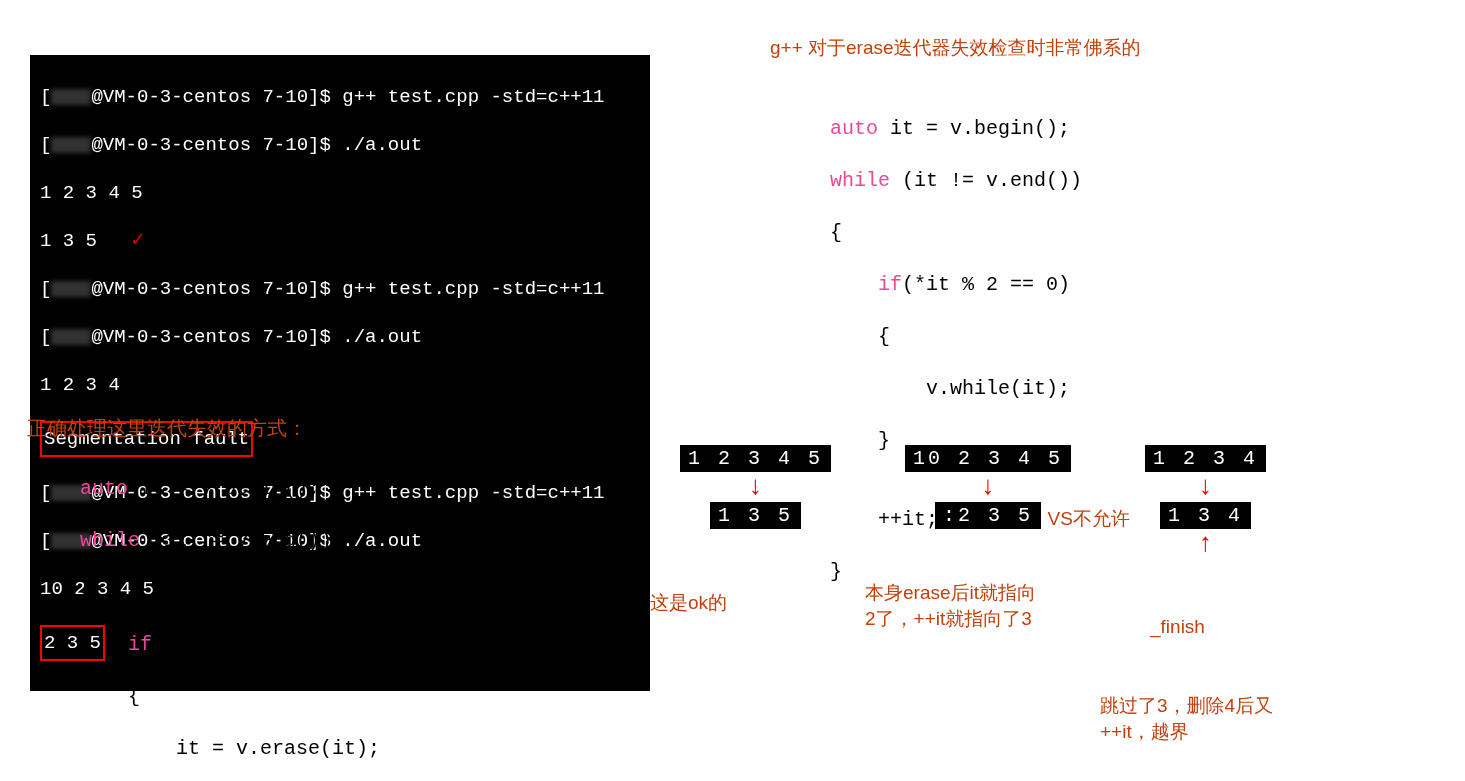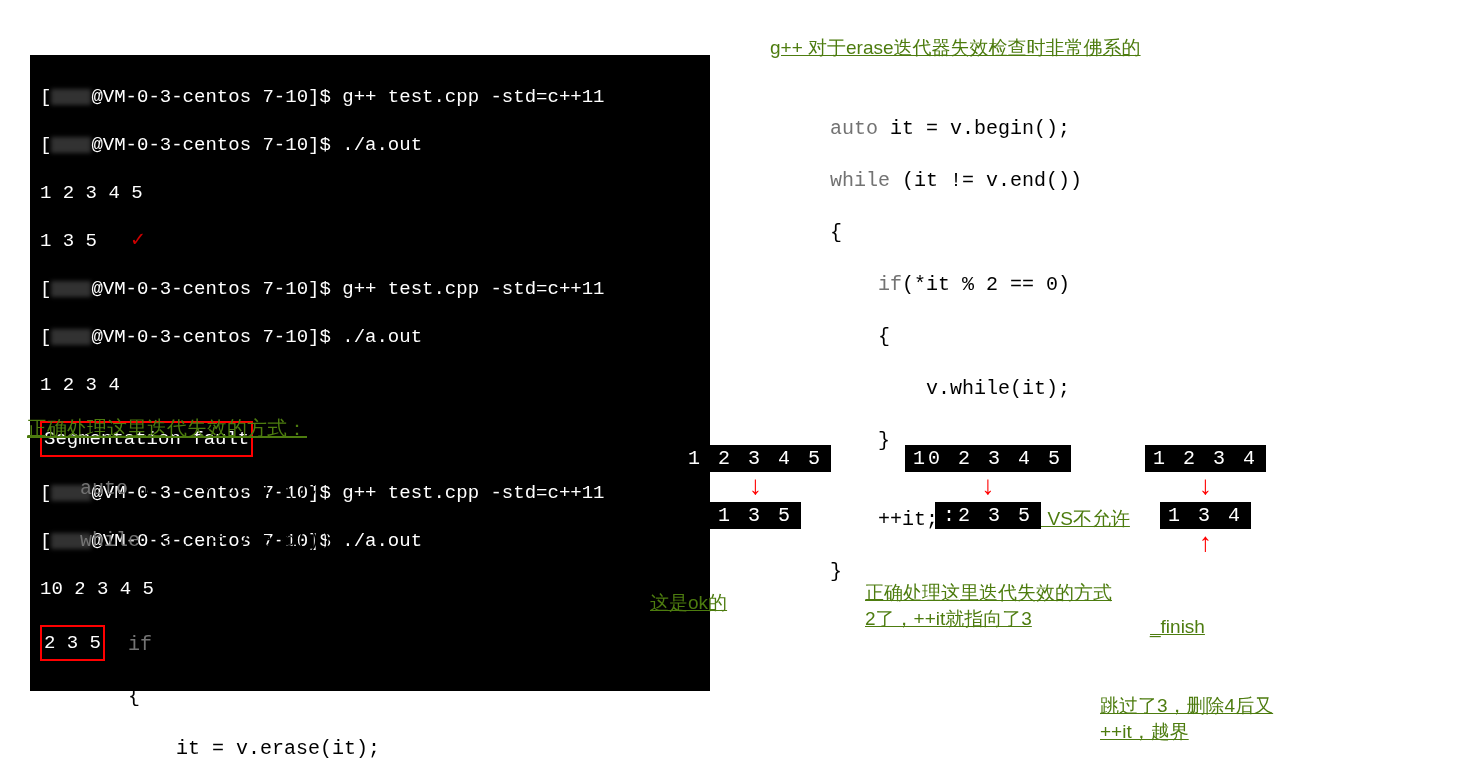--- a/index.html
+++ b/index.html
@@ -30,22 +30,22 @@
     filter: blur(2px);
     vertical-align: middle;
   }
   .code {
     font-family: Consolas, "Courier New", monospace;
     white-space: pre;
     line-height: 26px;
     font-size: 20px;
     color: #000;
   }
-  .kw { color: #737373; }
-  .red { color: #4d7c0f; font-family: "Microsoft YaHei", sans-serif; text-decoration: underline; }
+  .kw { color: #ec4899; }
+  .red { color: #c2410c; font-family: "Microsoft YaHei", sans-serif; }
   .box-red { border: 2px solid #ff0000; display: inline-block; padding: 4px 2px; }
   .mini-term {
     background: #000;
     color: #fff;
     padding: 2px 8px;
     font-family: Consolas, "Courier New", monospace;
     font-size: 20px;
     display: inline-block;
     letter-spacing: 3px;
   }
@@ -62,21 +62,21 @@
   .check {
     color: #cc0000;
     font-size: 22px;
   }
   .pos { position: absolute; }
   .sans { font-family: "Microsoft YaHei", sans-serif; font-size: 19px; }
 </style>
 </head>
 <body>
 
-<div class="terminal pos" style="left:30px; top:55px; width:680px;">
+<div class="terminal pos" style="left:30px; top:55px; width:620px;">
 <div>[<span class="blur"></span><span>@VM-0-3-centos 7-10]$ g++ test.cpp -std=c++11</span></div>
 <div>[<span class="blur"></span><span>@VM-0-3-centos 7-10]$ ./a.out</span></div>
 <div>1 2 3 4 5</div>
 <div><span>1 3 5</span>   <span class="check">✓</span></div>
 <div>[<span class="blur"></span><span>@VM-0-3-centos 7-10]$ g++ test.cpp -std=c++11</span></div>
 <div>[<span class="blur"></span><span>@VM-0-3-centos 7-10]$ ./a.out</span></div>
 <div>1 2 3 4</div>
 <div><span class="box-red">Segmentation fault</span></div>
 <div>[<span class="blur"></span><span>@VM-0-3-centos 7-10]$ g++ test.cpp -std=c++11</span></div>
 <div>[<span class="blur"></span><span>@VM-0-3-centos 7-10]$ ./a.out</span></div>
@@ -124,21 +124,21 @@
   <div class="mini-term">1 3 5</div>
 </div>
 <div class="pos red sans" style="left:650px; top:590px;">这是ok的</div>
 
 <div class="pos" style="left:905px; top:445px; text-align:center;">
   <div class="mini-term">10 2 3 4 5</div>
   <div class="arrow-down">↓</div>
   <div class="mini-term">:2 3 5</div>
 </div>
 <div class="pos red sans" style="left:865px; top:580px;">
-  <div>正确处理这里迭代失效的方式</div>
+  <div>本身erase后it就指向</div>
   <div>2了，++it就指向了3</div>
 </div>
 
 <div class="pos" style="left:1145px; top:445px; text-align:center;">
   <div class="mini-term">1 2 3 4</div>
   <div class="arrow-down">↓</div>
   <div class="mini-term">1 3 4</div>
   <div class="arrow-up">↑</div>
 </div>
 <div class="pos red sans" style="left:1150px; top:616px;">_finish</div>

